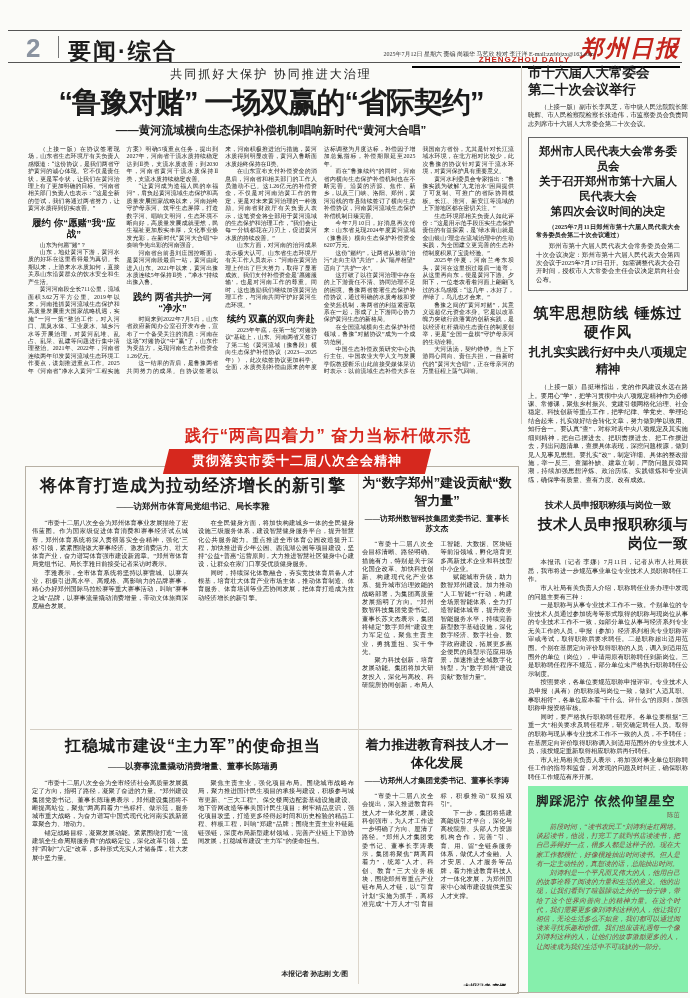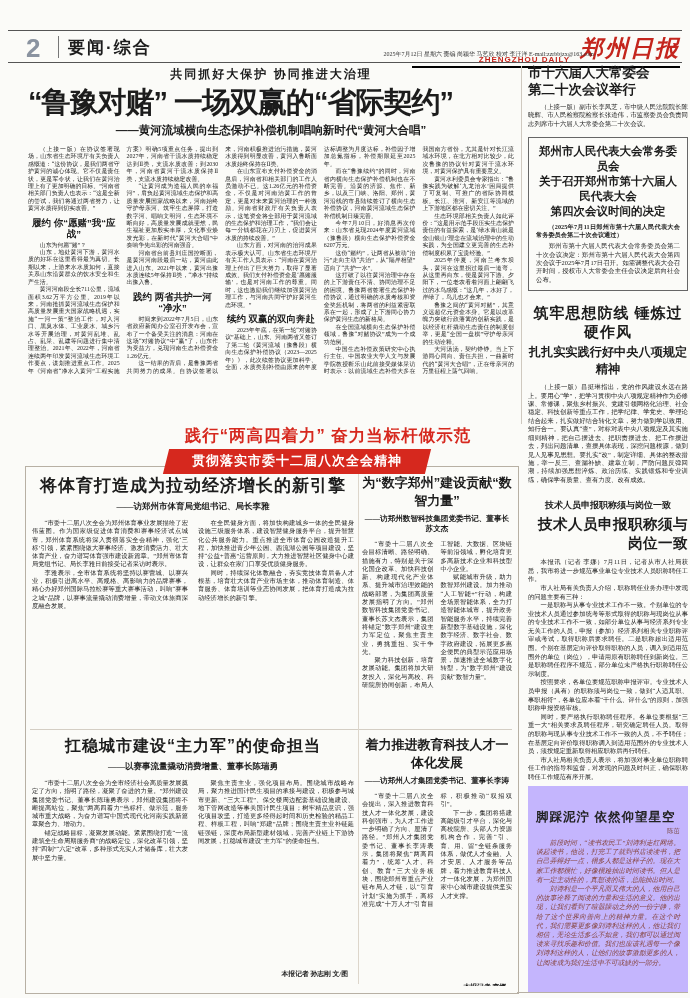--- a/index.html
+++ b/index.html
@@ -6,30 +6,30 @@
   .page{position:relative;width:690px;height:998px;margin:0 auto;background:#fbfbf8;overflow:hidden;
         font-family:"Liberation Serif","DejaVu Serif",serif;color:#1c1c1c;}
   .sans{font-family:"Liberation Sans","DejaVu Sans",sans-serif;}
 
   
   .top-rule{position:absolute;left:8px;right:8px;top:30px;height:1px;background:#555;}
   .header-rule{position:absolute;left:8px;right:8px;top:62px;height:1px;background:#555;}
   .pageno{position:absolute;left:26px;top:33px;font-size:26px;font-weight:bold;color:#8a93a0;
           font-family:"Liberation Sans",sans-serif;}
   .pageno-div{position:absolute;left:58px;top:36px;width:1px;height:22px;background:#777;}
-  .section-name{position:absolute;left:68px;top:36px;font-size:17px;font-weight:bold;letter-spacing:2px;}
+  .section-name{position:absolute;left:68px;top:36px;font-size:23px;font-weight:bold;letter-spacing:2px;}
   .masthead{position:absolute;right:10px;top:33px;width:268px;text-align:right;border-bottom:2px solid #000000;padding-bottom:2px;}
   .mast-en{display:inline-block;vertical-align:bottom;font-size:8px;font-weight:bold;color:#c4251d;letter-spacing:1px;font-family:"Liberation Sans",sans-serif;}
   .mast-cn{display:inline-block;vertical-align:bottom;font-size:23px;font-weight:bold;font-style:italic;color:#c4251d;letter-spacing:2px;margin-left:6px;font-family:"DejaVu Serif",serif;}
   .dateline{position:absolute;right:96px;top:50px;font-size:6px;color:#333;white-space:nowrap;}
 
   
   .main-art{position:absolute;left:28px;top:66px;width:486px;height:360px;overflow:hidden;}
-  .main-kicker{text-align:center;font-size:12px;font-weight:bold;letter-spacing:2px;}
-  .main-headline{text-align:left;font-size:29px;font-weight:bold;letter-spacing:-1px;margin-top:3px;line-height:33px;}
+  .main-kicker{text-align:center;font-size:12px;font-weight:normal;letter-spacing:2px;}
+  .main-headline{text-align:center;font-size:29px;font-weight:bold;letter-spacing:-1px;margin-top:3px;line-height:33px;}
   .main-dek{text-align:center;font-size:11.5px;font-weight:bold;margin-top:4px;}
   .main-body{margin-top:8px;height:282px;overflow:hidden;column-count:5;column-gap:7px;
              font-size:5.9px;line-height:7.4px;text-align:justify;color:#222;}
   .main-body p{margin:0;text-indent:2em;}
   .main-body h5{margin:4px 0 3px;font-size:9.5px;line-height:11px;text-align:center;text-indent:0;
                 font-family:"Liberation Sans",sans-serif;break-inside:avoid;}
   .v-div-main{position:absolute;left:521px;top:66px;width:1px;height:358px;background:#cfc9bf;}
 
   
   .sidebar{position:absolute;left:528px;top:64px;width:160px;height:720px;overflow:hidden;}
@@ -79,22 +79,22 @@
   .featC{left:32px;top:736px;width:322px;height:250px;}
   .featC .feat-h{font-size:16px;}
   .featC .feat-body{height:188px;}
   .featD{left:362px;top:736px;width:150px;height:250px;}
   .featD .feat-h{font-size:13px;letter-spacing:0;}
   .featD .feat-dek{font-size:7.6px;}
   .featD .feat-body{height:188px;column-gap:7px;}
   .v-div-feat{position:absolute;left:358px;top:474px;width:1px;height:510px;background:#ddd6cb;}
 
   
-  .essay{position:absolute;left:528px;top:786px;width:160px;height:206px;background:#c4b5fd;
-         padding:23px 8px;box-sizing:border-box;overflow:hidden;}
+  .essay{position:absolute;left:528px;top:786px;width:160px;height:206px;background:#86efac;
+         padding:7px 8px;box-sizing:border-box;overflow:hidden;}
   .essay-title{font-size:12.5px;font-weight:bold;letter-spacing:1px;color:#222;
                font-family:"Liberation Sans",sans-serif;}
   .essay-author{text-align:right;font-size:6.5px;color:#7a4a45;margin-top:1px;}
   .essay-body{margin-top:2px;font-size:6.8px;line-height:9.2px;color:#86453e;font-style:italic;text-align:justify;}
   .essay-body p{margin:0;text-indent:2em;}
   .brand-logo{float:right;width:84px;height:36px;margin:6px 0 0 4px;position:relative;shape-outside:inset(0);}
   .brand-sky{position:absolute;left:6px;top:0;width:72px;height:12px;opacity:.8;
              background:linear-gradient(90deg,#9fd18a 0 12%,#f2b26a 12% 26%,#8ec7e8 26% 44%,#b8d97c 44% 60%,#f0a25e 60% 74%,#7fc4b2 74% 100%);
              clip-path:polygon(0 100%,0 55%,10% 55%,10% 20%,20% 20%,20% 60%,32% 60%,32% 0,44% 0,44% 45%,56% 45%,56% 15%,66% 15%,66% 55%,78% 55%,78% 30%,88% 30%,88% 60%,100% 60%,100% 100%);}
   .brand-text{position:absolute;left:0;top:12px;width:84px;text-align:center;font-size:15px;font-weight:bold;font-style:italic;

